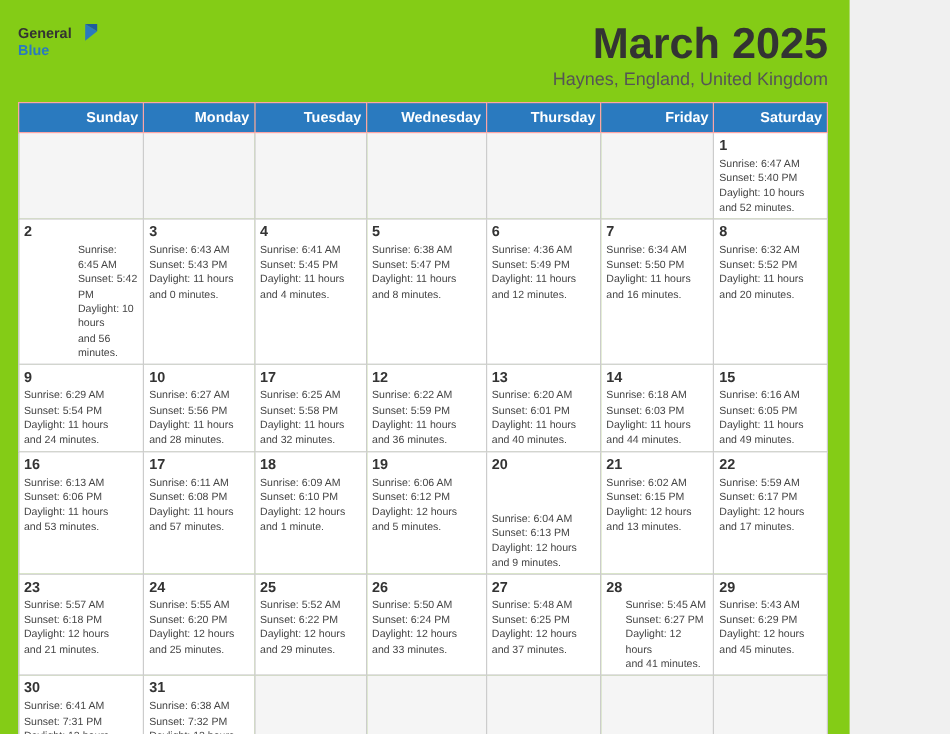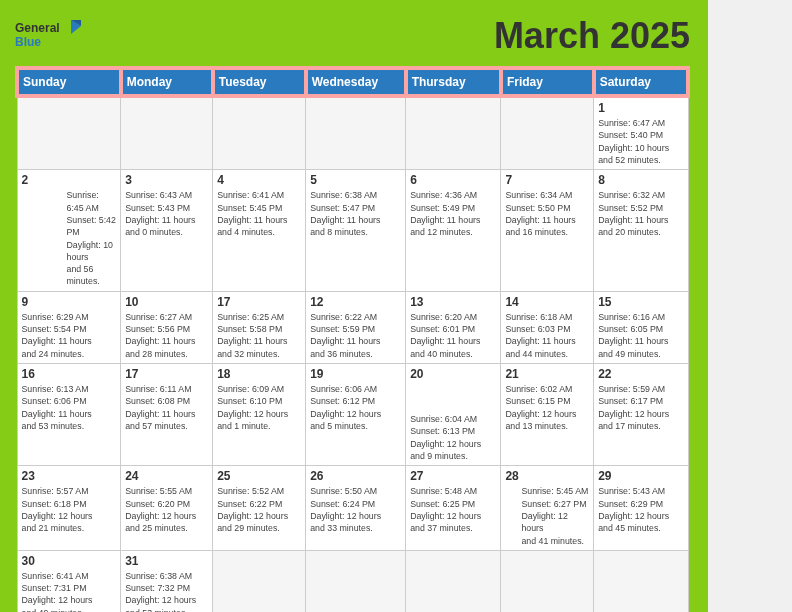--- a/index.html
+++ b/index.html
@@ -45,22 +45,22 @@
       width: 100%;
       border-collapse: collapse;
       font-size: 9.5px;
     }
     .calendar th {
       background: #2a7abf;
       color: #fff;
       font-weight: bold;
       font-size: 12px;
       padding: 5px 4px;
-      text-align: left;
-      border: 4px solid #fca5a5;
+      text-align: right;
+      border: 1px solid #fca5a5;
     }
     .calendar td {
       border: 1px solid #ccc;
       vertical-align: top;
       padding: 3px 4px;
       width: 113px;
       min-height: 70px;
       background: #fff;
     }
     .calendar td.empty {
@@ -87,20 +87,21 @@
   <svg width="70" height="40" viewBox="0 0 70 40">
     <text x="0" y="16" font-size="12" font-weight="bold" fill="#333" font-family="Arial">General</text>
     <text x="0" y="30" font-size="12" font-weight="bold" fill="#2a7abf" font-family="Arial">Blue</text>
     <polygon points="55,2 68,2 68,18 55,18" fill="none"></polygon>
     <polygon points="56,4 66,10 56,18" fill="#2a7abf"></polygon>
     <polygon points="56,4 66,4 66,10" fill="#1e5c9e"></polygon>
   </svg>
 </div>
     <div class="title-block">
       <div class="month-title">March 2025</div>
+      <div class="subtitle">Haynes, England, United Kingdom</div>
     </div>
   </div>
 
   <table class="calendar">
     <thead>
       <tr>
         <th>Sunday</th>
         <th>Monday</th>
         <th>Tuesday</th>
         <th>Wednesday</th>

